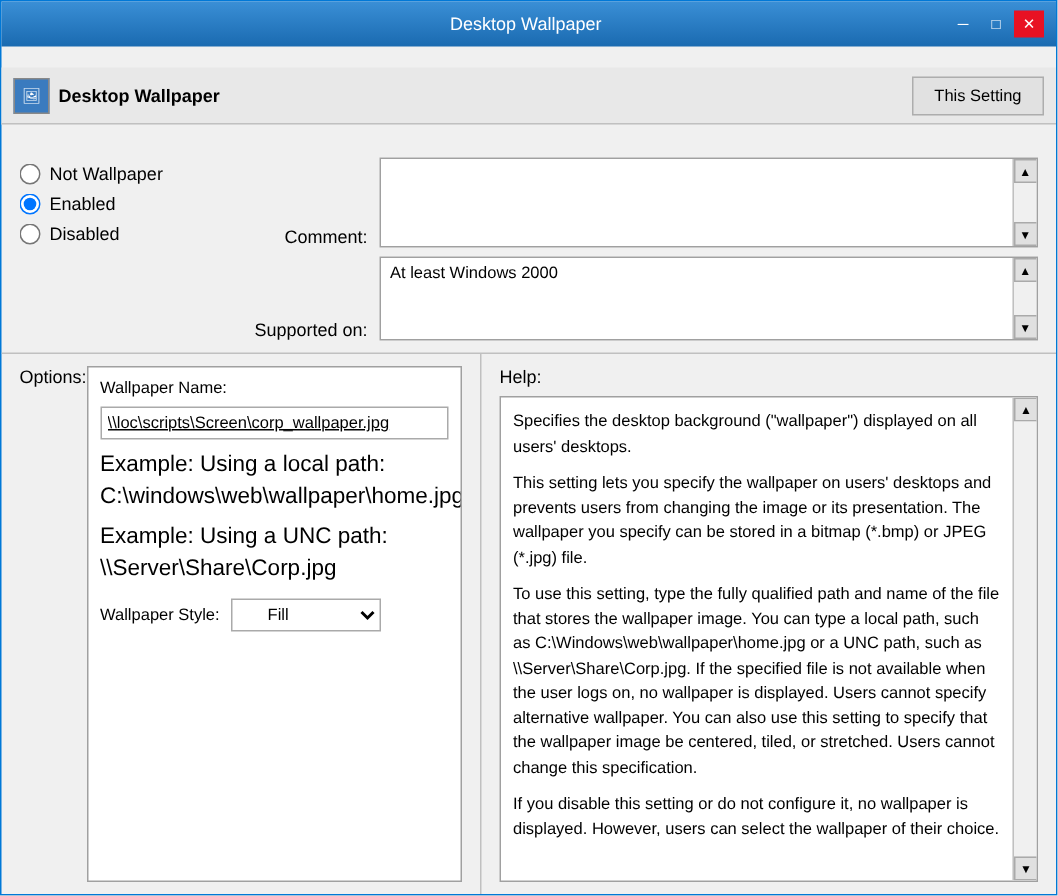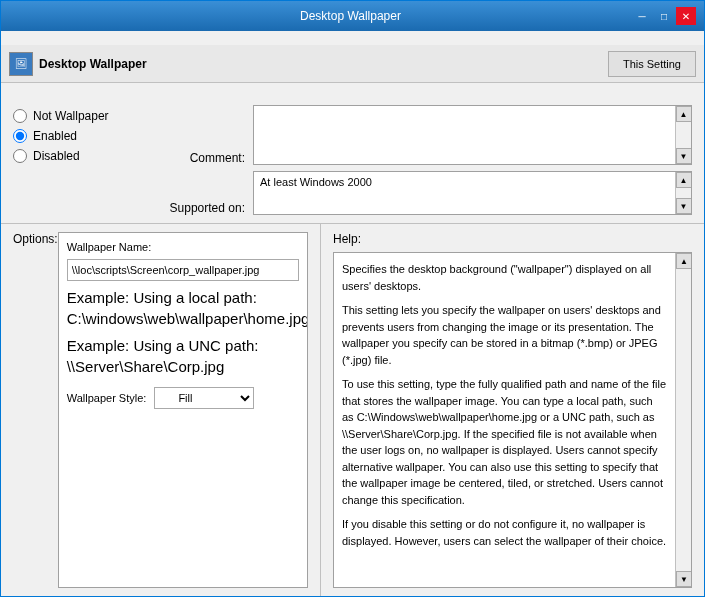--- a/index.html
+++ b/index.html
@@ -174,21 +174,21 @@
       display: flex;
       align-items: center;
       justify-content: center;
       font-size: 8px;
       cursor: pointer;
     }
     .supported-wrapper {
       flex: 1;
       border: 1px solid #a0a0a0;
       background: white;
-      height: 44px;
+      height: 56px;
       overflow: hidden;
       display: flex;
     }
     .supported-inner {
       flex: 1;
       padding: 4px 6px;
       font-size: 11px;
     }
     .options-help-section {
       display: flex;
@@ -227,20 +227,21 @@
       font-size: 11px;
       font-weight: normal;
     }
     .wallpaper-input {
       width: 100%;
       border: 1px solid #aaa;
       padding: 2px 4px;
       font-size: 11px;
       height: 22px;
       background: white;
+      text-decoration: underline;
     }
     .example-text {
       font-size: 15px;
       line-height: 1.4;
     }
     .style-row {
       display: flex;
       align-items: center;
       gap: 8px;
       margin-top: 4px;

